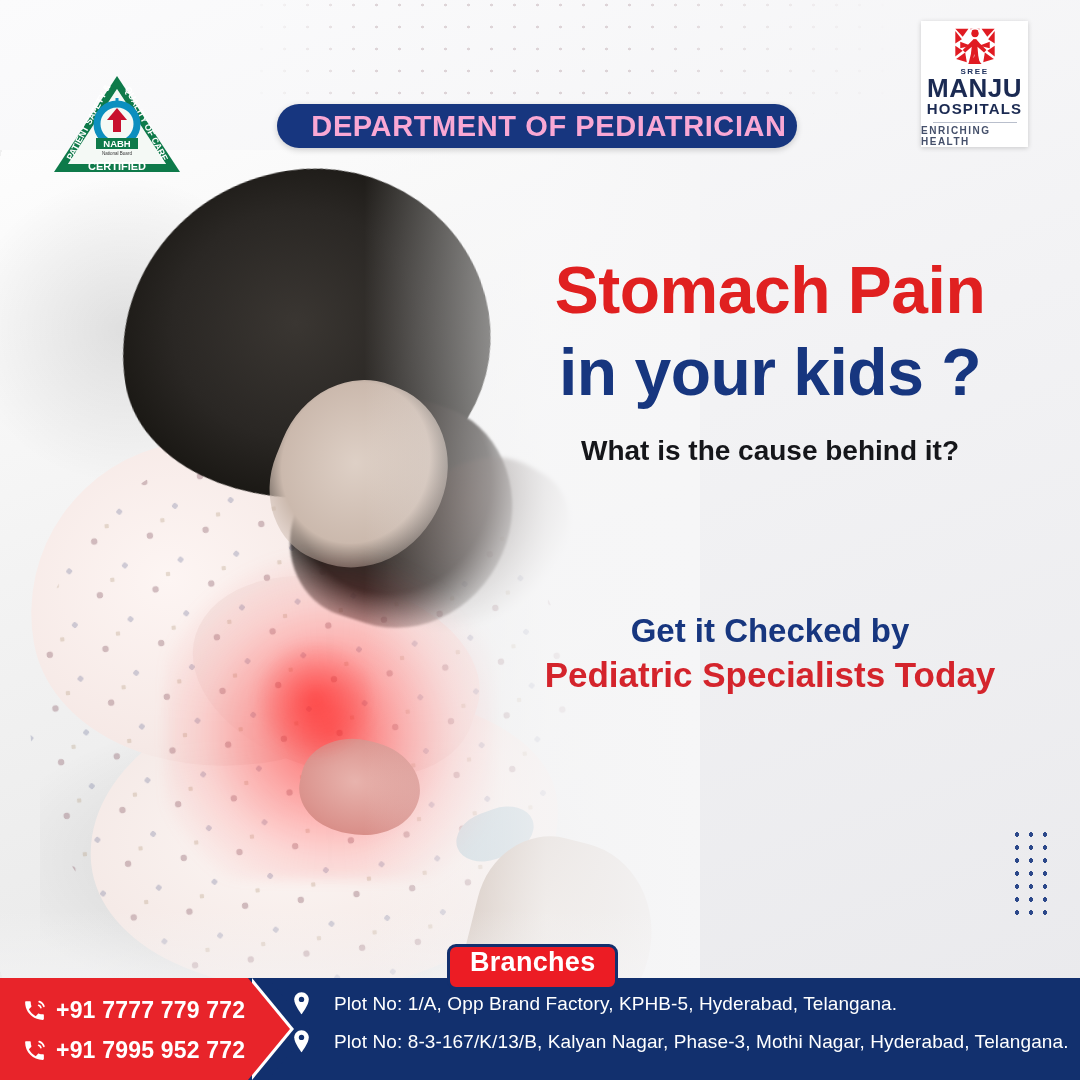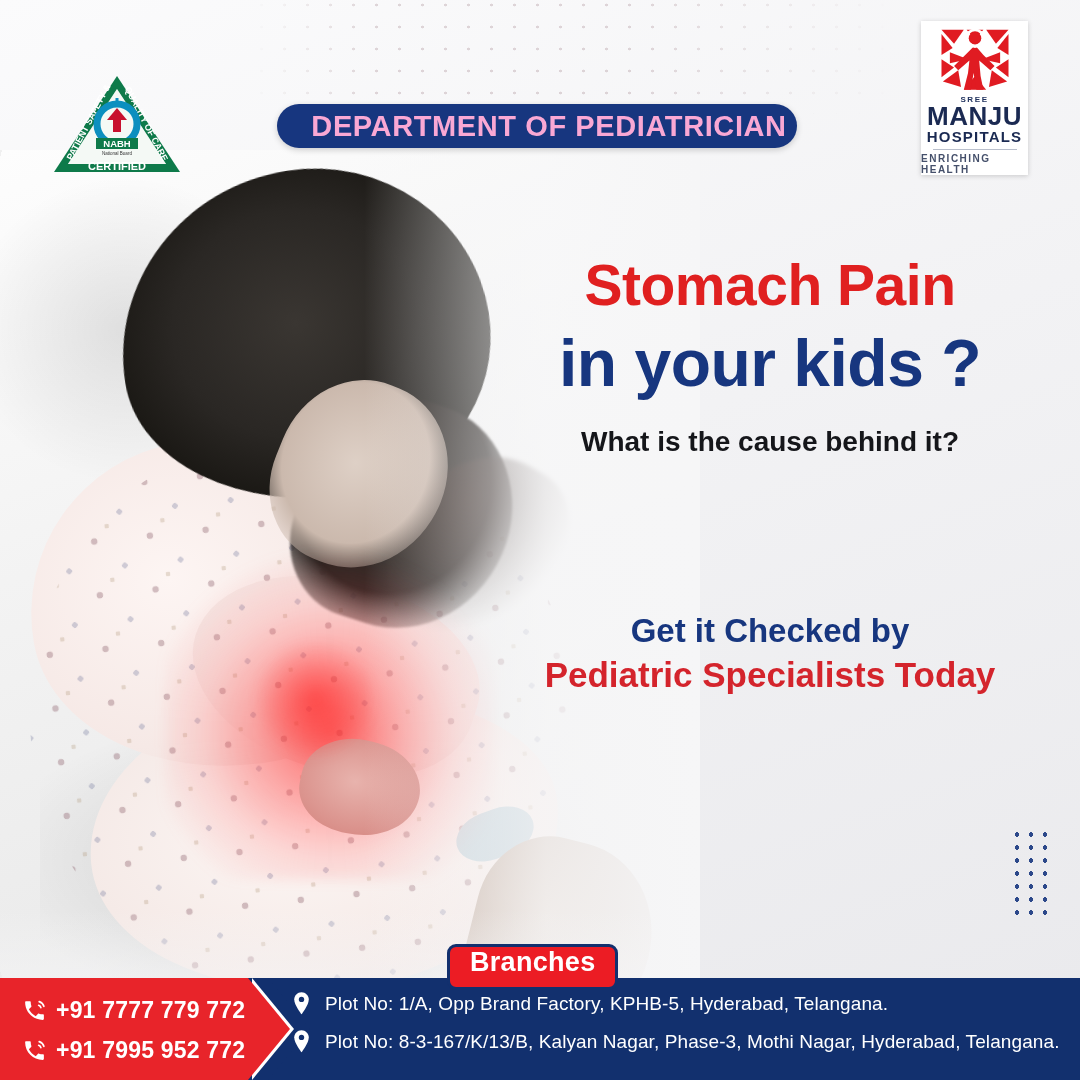--- a/index.html
+++ b/index.html
@@ -82,55 +82,55 @@
     filter:blur(6px);}
   .pain-core{position:absolute;left:250px;top:490px;width:130px;height:120px;
     background:radial-gradient(circle, rgba(255,30,30,.55), rgba(255,60,60,0) 70%);filter:blur(5px);}
   .photo-fade{position:absolute;inset:0;
     background:linear-gradient(to right, rgba(248,248,249,0) 52%, rgba(248,248,249,.75) 78%, #f6f6f7 100%);}
   .photo-fade-b{position:absolute;left:0;right:0;bottom:0;height:70px;
     background:linear-gradient(to bottom, rgba(246,246,247,0), rgba(246,246,247,.55));}
   
   .nabh{position:absolute;left:52px;top:72px;width:130px;height:104px;}
   
-  .logo{position:absolute;left:921px;top:21px;width:107px;height:154px;background:#fff;
+  .logo{position:absolute;left:921px;top:21px;width:107px;height:126px;background:#fff;
     box-shadow:0 1px 5px rgba(0,0,0,.18);display:flex;flex-direction:column;align-items:center;}
   .logo-mark{width:92px;height:88px;margin-top:6px;}
   .logo-sree{font-size:8px;letter-spacing:1.6px;color:#20325e;font-weight:700;margin-top:1px;}
   .logo-manju{font-size:26px;letter-spacing:.5px;color:#1b2a52;font-weight:700;line-height:.95;}
   .logo-hosp{font-size:15px;letter-spacing:1.2px;color:#1b2a52;font-weight:700;line-height:1.1;}
   .logo-rule{width:84px;height:1px;background:#b9bfcc;margin:4px 0 3px;}
   .logo-tag{font-size:10px;letter-spacing:1.5px;color:#45506b;font-weight:700;}
   
   .dept{position:absolute;left:277px;top:104px;width:520px;height:44px;background:#17367F;
     border-radius:22px;display:flex;align-items:center;justify-content:center;
     box-shadow:0 2px 6px rgba(0,0,0,.18);}
   .dept span{color:#f9a8d4;font-size:29px;font-weight:700;letter-spacing:.6px;margin-left:24px;}
   
   .headline{position:absolute;left:470px;top:258px;width:600px;text-align:center;}
-  .h1{font-size:57px;font-weight:700;color:#E02020;line-height:.98;letter-spacing:-.5px;}
+  .h1{font-size:66px;font-weight:700;color:#E02020;line-height:.98;letter-spacing:-.5px;}
   .h2{font-size:66px;font-weight:700;color:#17367F;line-height:1.0;margin-top:16px;letter-spacing:-.5px;}
   .h3{font-size:28px;font-weight:700;color:#15161a;margin-top:30px;text-align:center;}
   .cta{position:absolute;left:470px;top:612px;width:600px;text-align:center;}
   .cta1{font-size:33px;font-weight:700;color:#17367F;line-height:1.15;}
   .cta2{font-size:35px;font-weight:700;color:#D4242C;line-height:1.2;margin-top:4px;}
   
   .footer-navy{position:absolute;left:0;top:978px;width:1080px;height:102px;background:#12306E;}
   .footer-red{position:absolute;left:0;top:978px;width:248px;height:102px;background:#E8242A;}
   .footer-red-tip{position:absolute;left:248px;top:978px;width:0;height:0;
     border-top:51px solid transparent;border-bottom:51px solid transparent;border-left:42px solid #E8242A;}
   .footer-white-tip{position:absolute;left:252px;top:978px;width:0;height:0;
     border-top:51px solid transparent;border-bottom:51px solid transparent;border-left:42px solid #fff;}
   .footer-navy-tip{position:absolute;left:268px;top:978px;width:0;height:0;
     border-top:51px solid transparent;border-bottom:51px solid transparent;border-left:42px solid #12306E;}
   .phones{position:absolute;left:22px;top:990px;width:230px;color:#fff;}
   .phone-row{display:flex;align-items:center;gap:9px;height:40px;}
   .phone-row span{font-size:23px;font-weight:700;letter-spacing:.2px;}
   .addresses{position:absolute;left:292px;top:992px;width:780px;color:#fff;}
-  .addr-row{display:flex;align-items:flex-start;gap:14px;height:38px;}
+  .addr-row{display:flex;align-items:flex-start;gap:23px;height:38px;}
   .addr-row span{font-size:19px;letter-spacing:.1px;line-height:1.25;}
   .branches{position:absolute;left:447px;top:944px;height:40px;padding:0 20px;background:#EC1C24;
     border:3px solid #12306E;border-radius:9px;display:flex;align-items:flex-start;justify-content:center;}
   .branches span{color:#fff;font-size:27px;font-weight:700;letter-spacing:.3px;}
 </style>
 </head>
 <body>
 
 <div class="poster">
 

